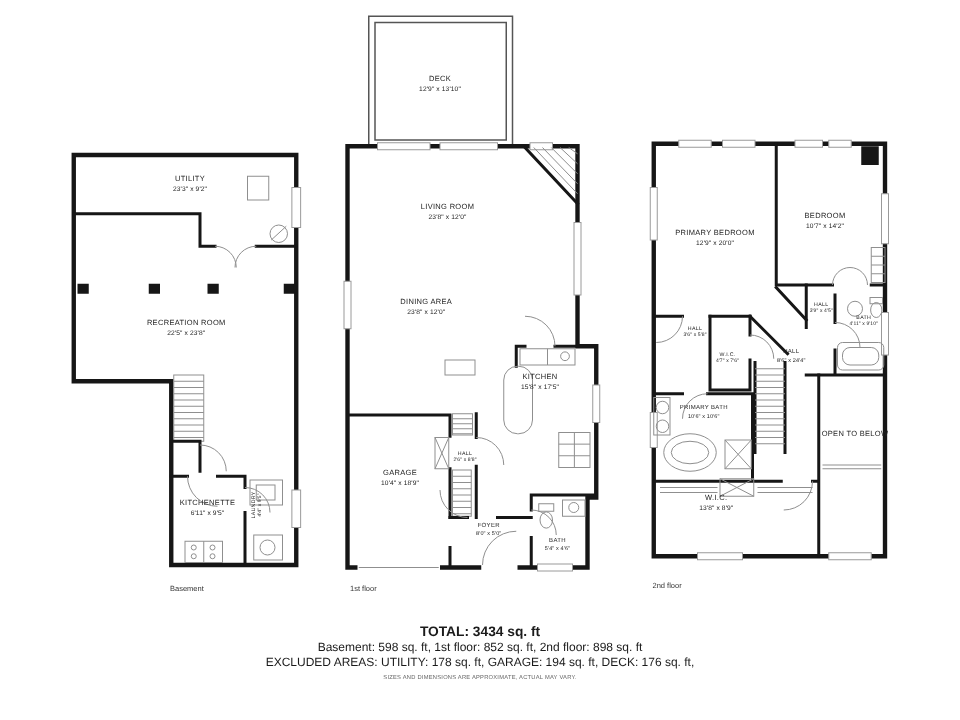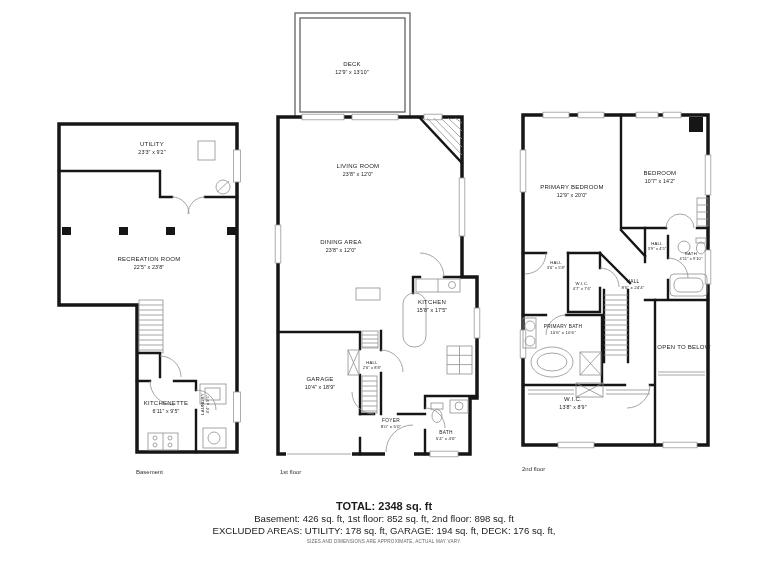--- a/index.html
+++ b/index.html
@@ -274,21 +274,21 @@
   <div class="room-label" style="left:573px;top:403px">
     <span class="rn">W.I.C.</span>
     <span class="rd">13'8" x 8'9"</span>
   </div>
 
   <div class="floor-caption" style="left:136px;top:469px">Basement</div>
   <div class="floor-caption" style="left:280px;top:469px">1st floor</div>
   <div class="floor-caption" style="left:522px;top:466px">2nd floor</div>
 
   <div class="summary">
-    <div class="sum-total">TOTAL: 2348 sq. ft</div>
-    <div class="sum-line">Basement: 426 sq. ft, 1st floor: 852 sq. ft, 2nd floor: 898 sq. ft</div>
+    <div class="sum-total">TOTAL: 3434 sq. ft</div>
+    <div class="sum-line">Basement: 598 sq. ft, 1st floor: 852 sq. ft, 2nd floor: 898 sq. ft</div>
     <div class="sum-line">EXCLUDED AREAS: UTILITY: 178 sq. ft, GARAGE: 194 sq. ft, DECK: 176 sq. ft,</div>
     <div class="sum-disc">SIZES AND DIMENSIONS ARE APPROXIMATE, ACTUAL MAY VARY.</div>
   </div>
 
   <div class="listing-id">5413036</div>
 
 </div>
 
 </body></html>

